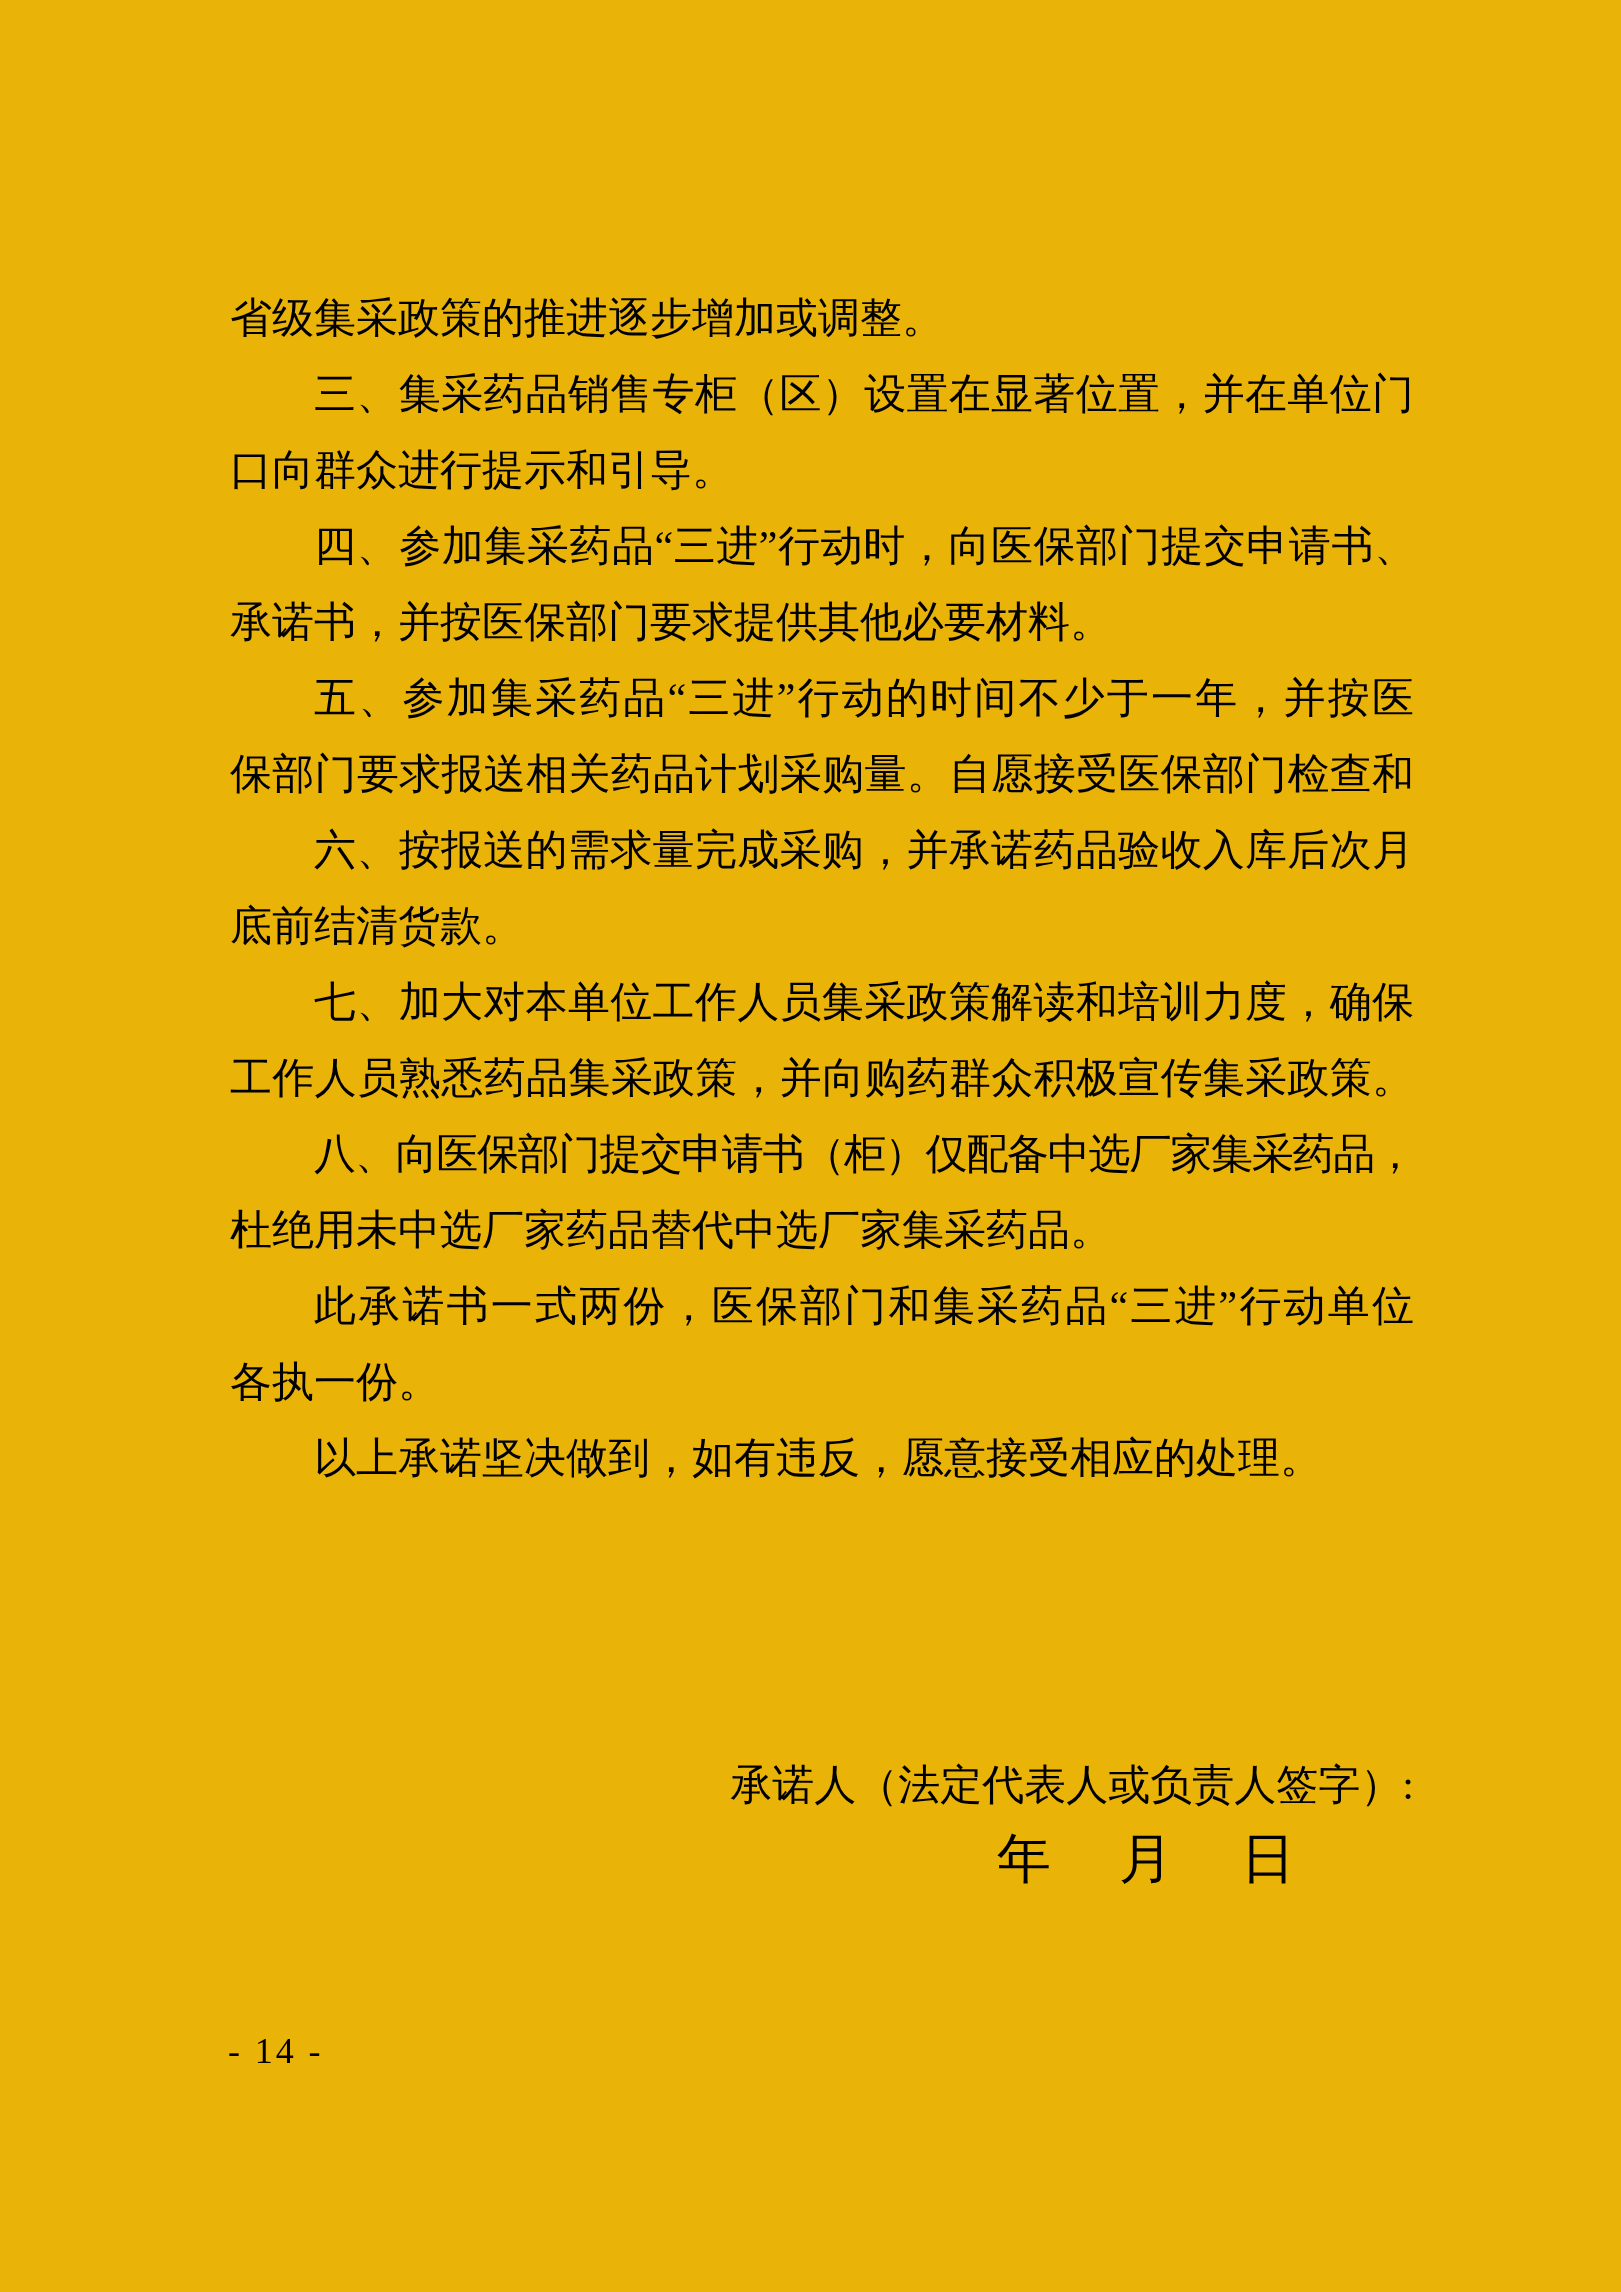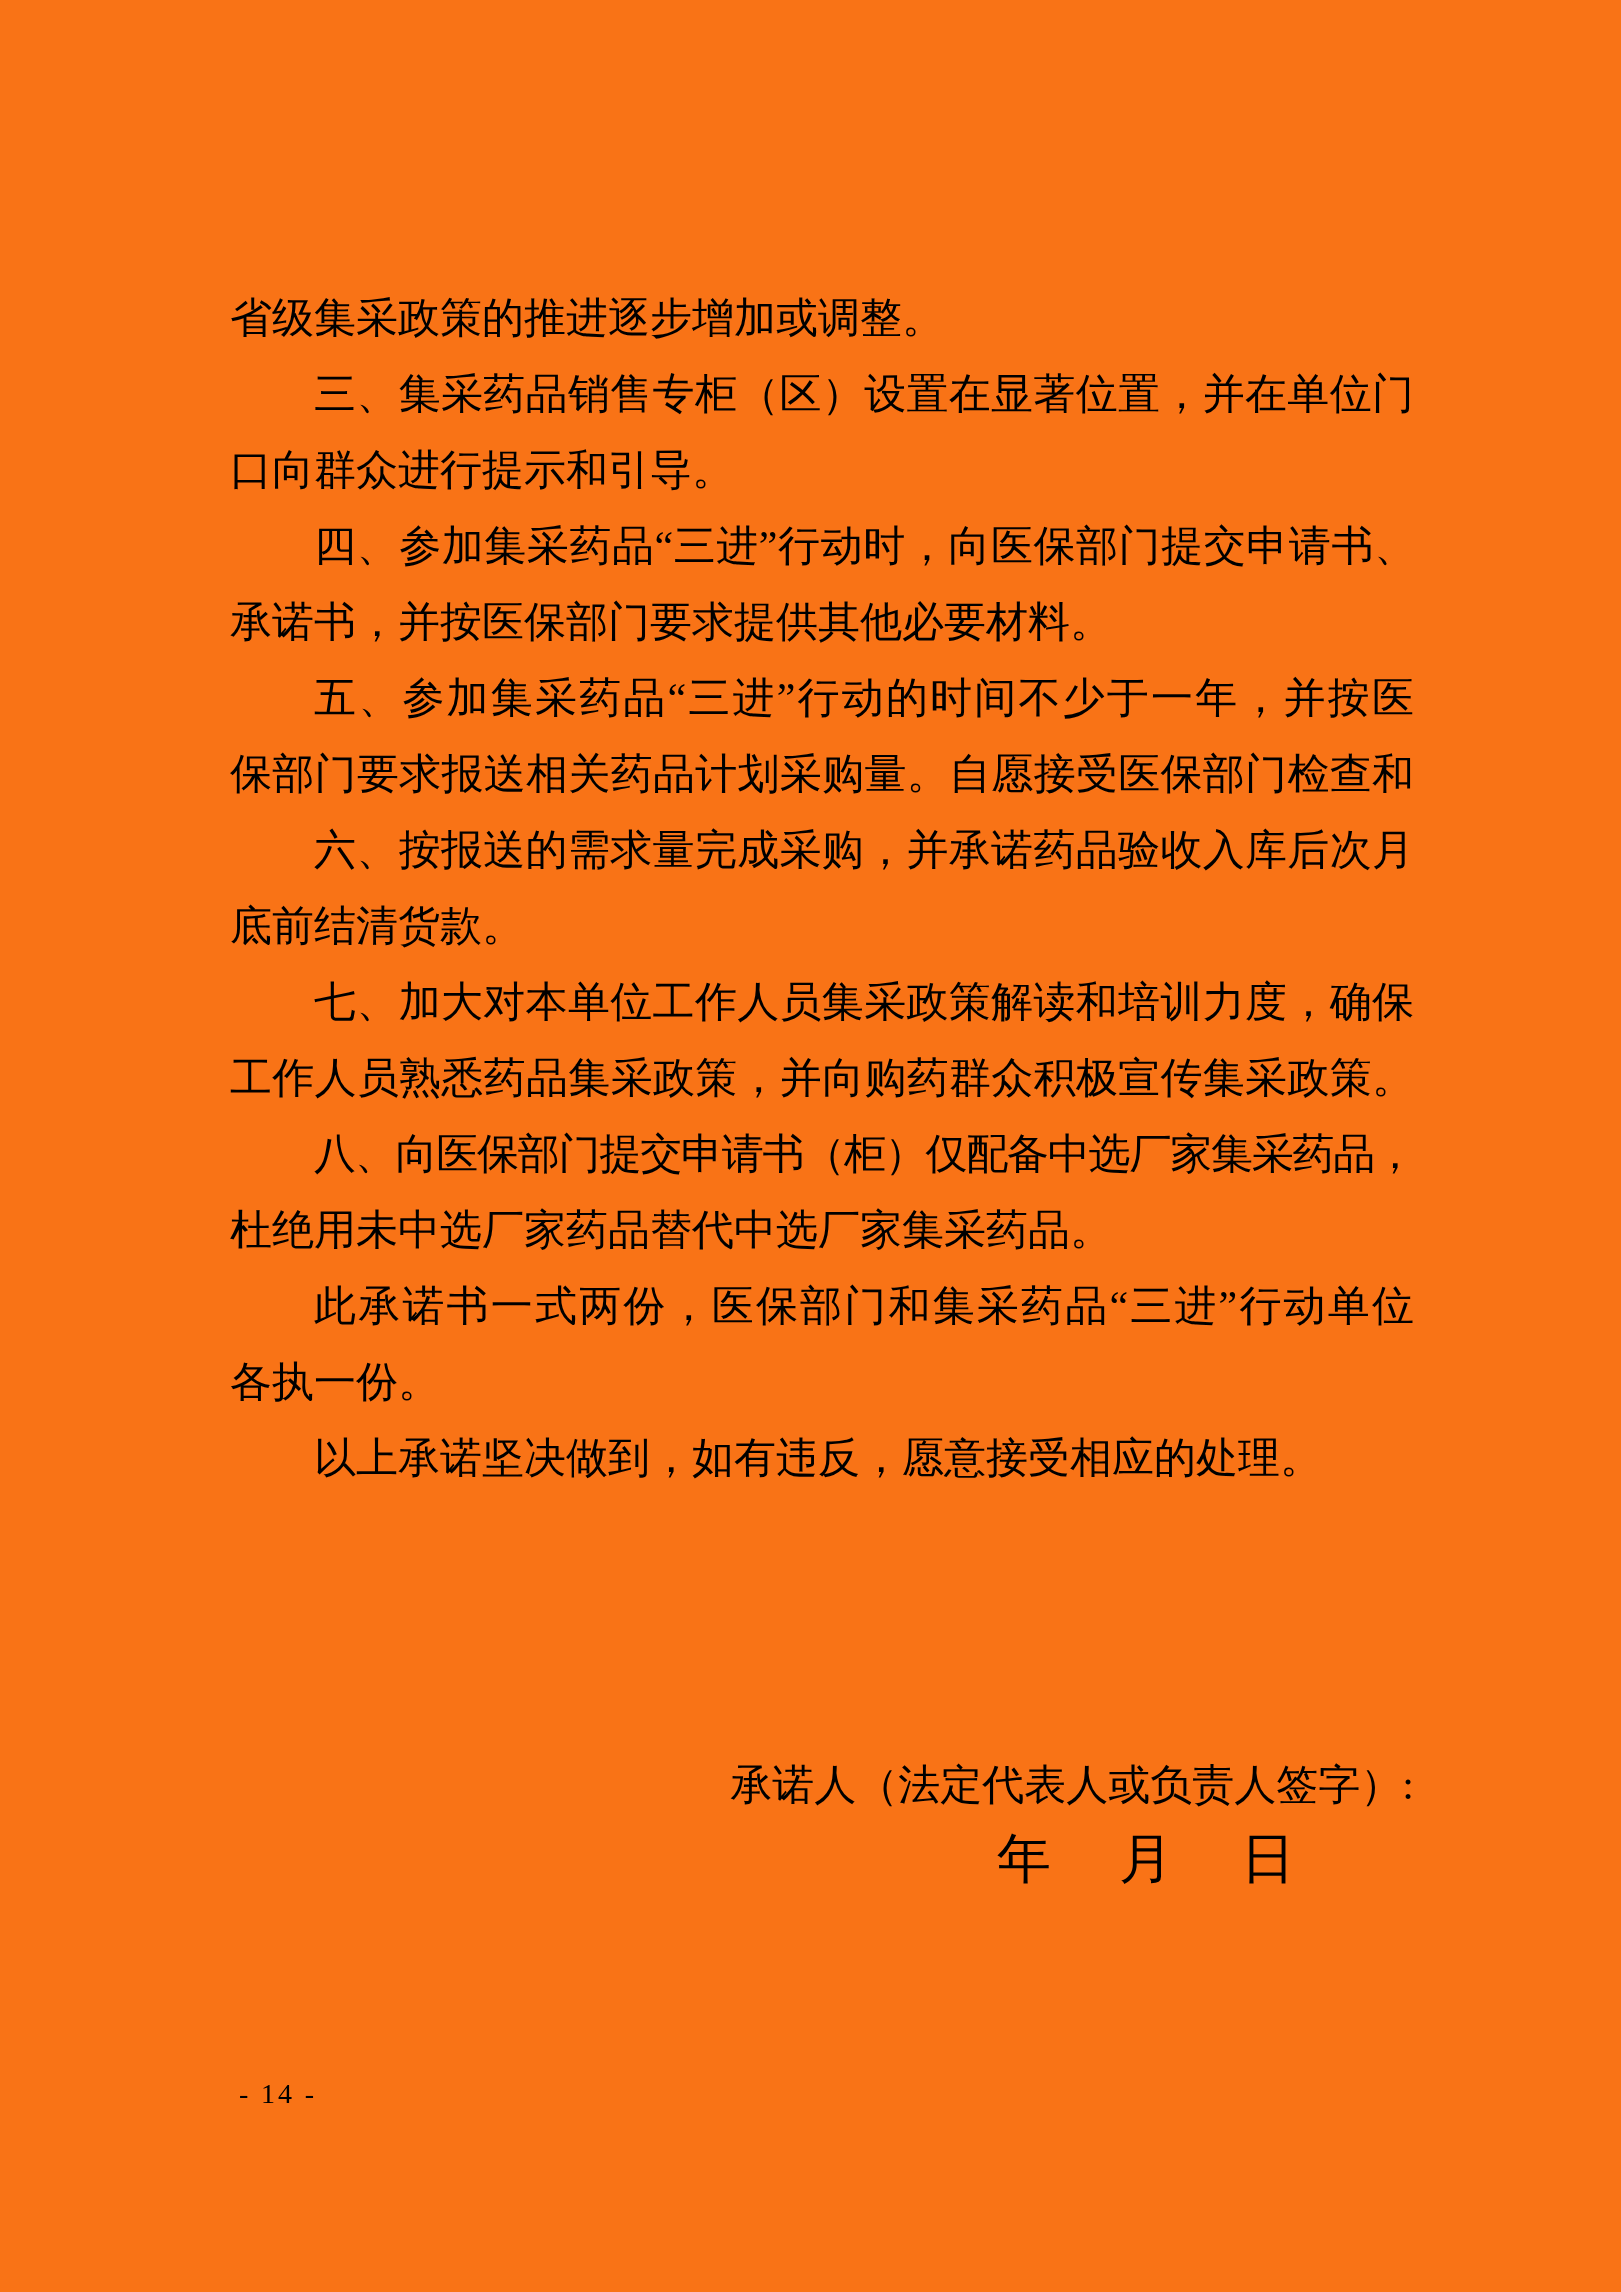--- a/index.html
+++ b/index.html
@@ -4,21 +4,21 @@
 <style>
   html, body {
     margin: 0;
     padding: 0;
     background: #e8e8e8;
   }
   .page {
     position: relative;
     width: 1621px;
     height: 2293px;
-    background: #f97316;
+    background: #eab308;
     color: #000000;
     font-family: "Liberation Serif", serif;
     overflow: hidden;
   }
   .doc-body {
     position: absolute;
     left: 230px;
     top: 280px;
     width: 1184px;
     font-size: 42px;
@@ -50,26 +50,25 @@
     left: 997px;
     top: 1821px;
     font-size: 54px;
     line-height: 76px;
     white-space: nowrap;
   }
   .date-line > div { display: inline-block; }
   .date-line > div + div { margin-left: 68px; }
   .footer {
     position: absolute;
-    left: 239px;
+    left: 228px;
     top: 2029px;
-    font-size: 28px;
+    font-size: 36px;
     line-height: 45px;
     letter-spacing: 2.9px;
-    margin-top: 42px;
   }
 </style>
 </head>
 <body>
 
 <div class="page">
 
   <div class="doc-body">
       <div class="line">省级集采政策的推进逐步增加或调整。</div>
       <div class="line ind full">三、集采药品销售专柜（区）设置在显著位置，并在单位门</div>

